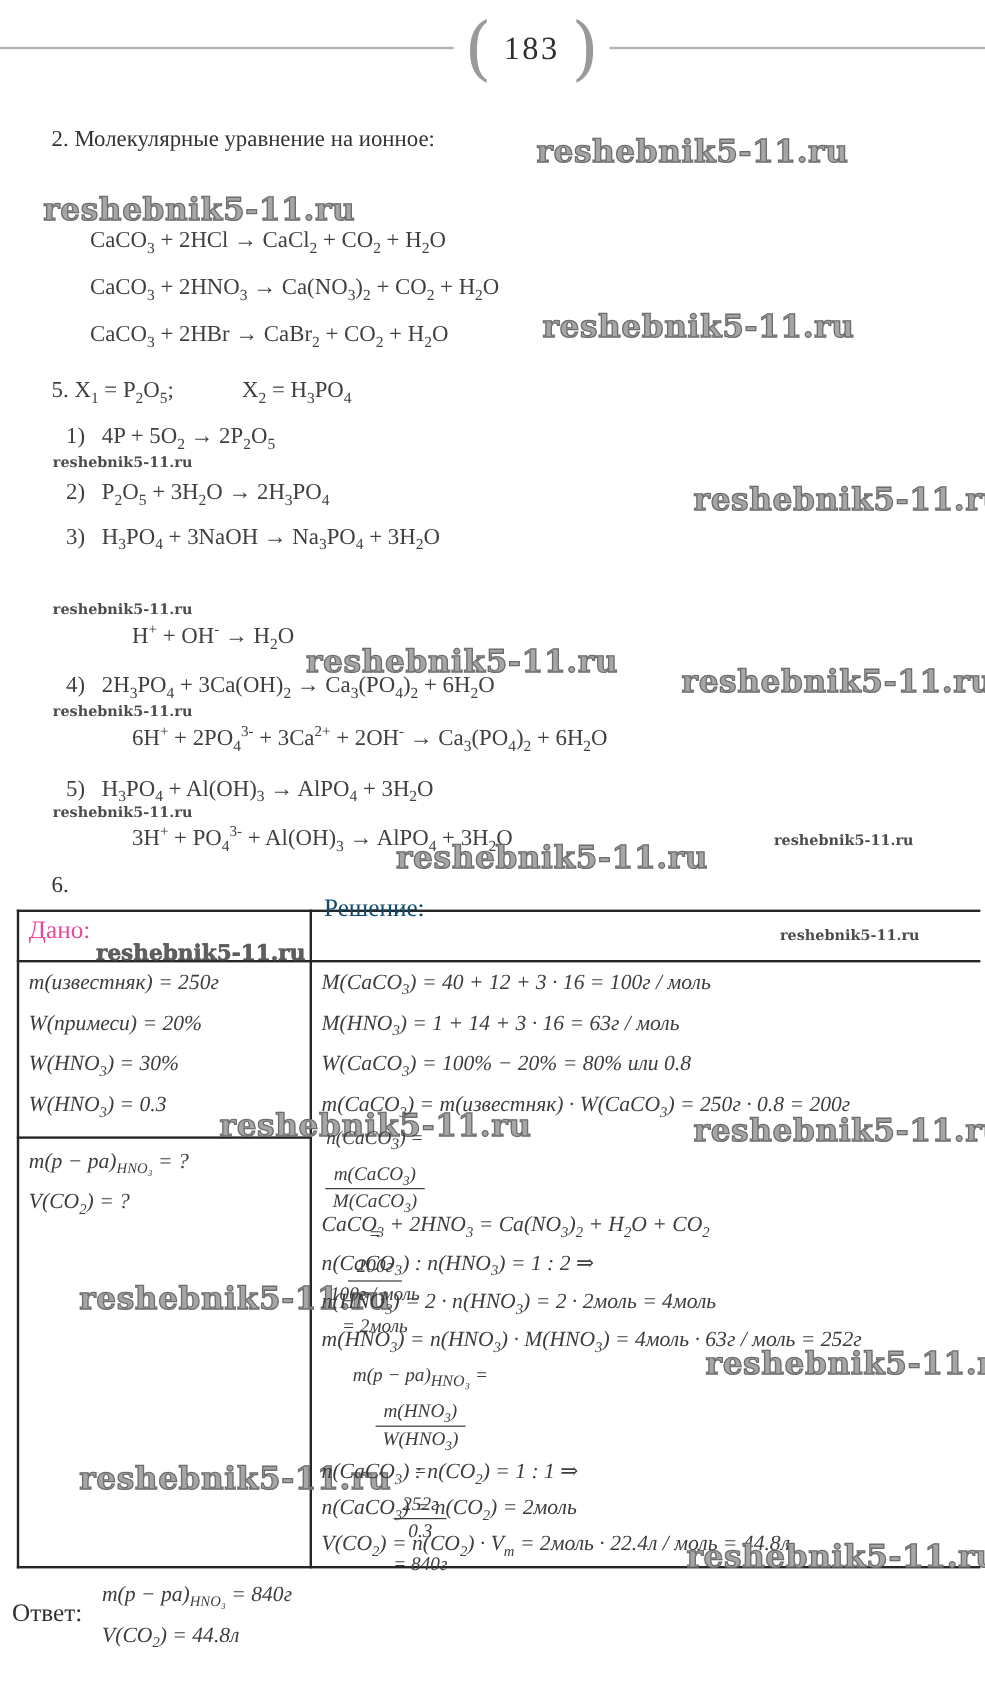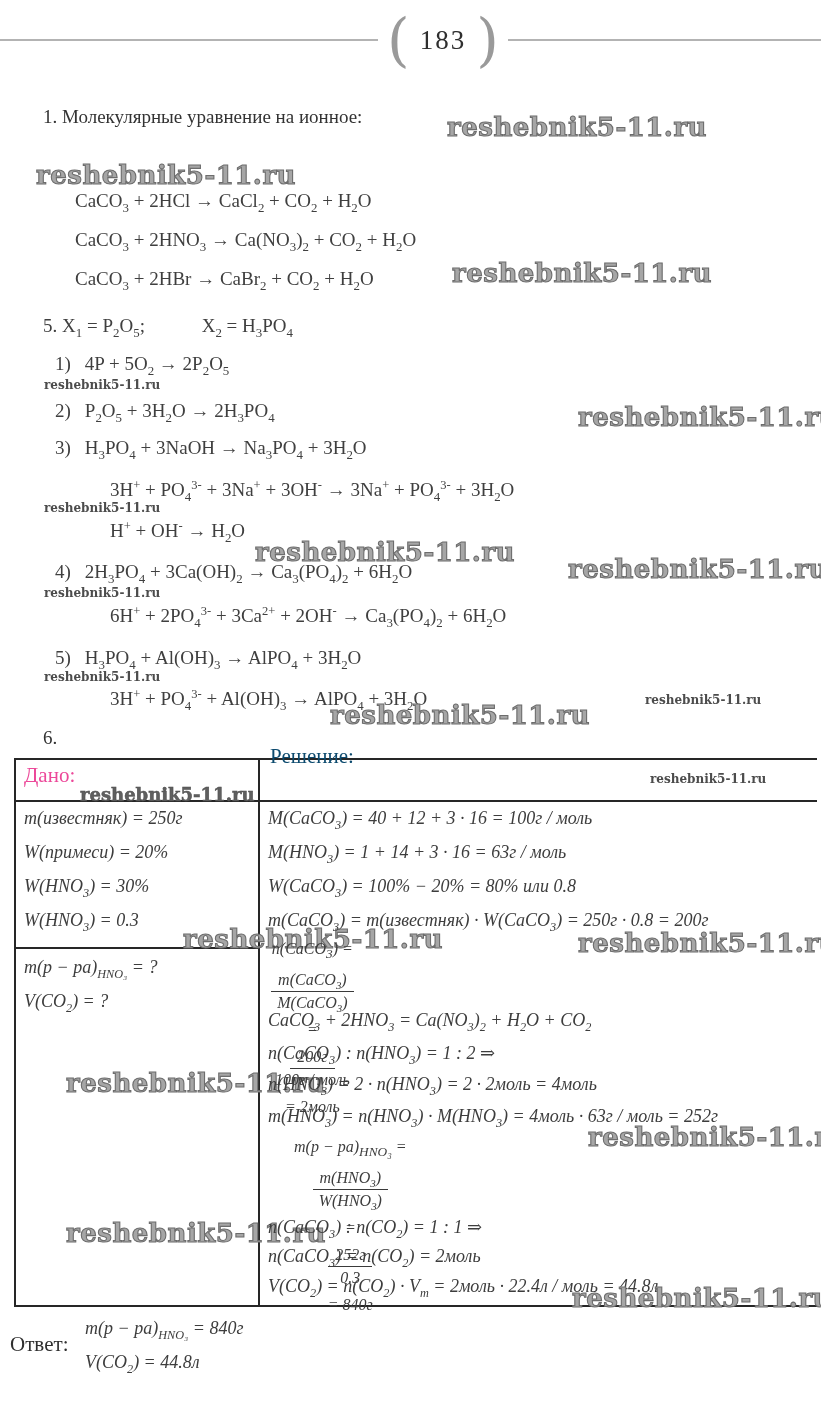--- a/index.html
+++ b/index.html
@@ -38,21 +38,21 @@
 
 <div class="page">
 
   <div class="rule"></div>
   <div class="pagenum-wrap">
     <span class="bracket">(</span>
     <span class="pagenum">183</span>
     <span class="bracket">)</span>
   </div>
 
-  <div class="abs heading" style="left:43px; top:106px;">1. Молекулярные уравнение на ионное:</div>
+  <div class="abs heading" style="left:43px; top:106px;">2. Молекулярные уравнение на ионное:</div>
   <div class="abs wm wm-l" style="left:447px; top:112px;">reshebnik5-11.ru</div>
   <div class="abs wm wm-l" style="left:36px; top:160px;">reshebnik5-11.ru</div>
   <div class="abs eq" style="left:75px; top:190px;">CaCO<sub>3</sub> + 2HCl  → CaCl<sub>2</sub> + CO<sub>2</sub> + H<sub>2</sub>O</div>
   <div class="abs eq" style="left:75px; top:229px;">CaCO<sub>3</sub> + 2HNO<sub>3</sub>  → Ca(NO<sub>3</sub>)<sub>2</sub> + CO<sub>2</sub> + H<sub>2</sub>O</div>
   <div class="abs eq" style="left:75px; top:268px;">CaCO<sub>3</sub> + 2HBr  → CaBr<sub>2</sub> + CO<sub>2</sub> + H<sub>2</sub>O</div>
   <div class="abs wm wm-l" style="left:452px; top:258px;">reshebnik5-11.ru</div>
 
   <div class="abs eq" style="left:43px; top:315px;">
     <span>5. X<sub>1</sub> = P<sub>2</sub>O<sub>5</sub>;</span>
     <span style="margin-left:52px;">X<sub>2</sub> = H<sub>3</sub>PO<sub>4</sub></span>
@@ -62,21 +62,20 @@
     <span class="step-label">1)</span><span>4P + 5O<sub>2</sub> → 2P<sub>2</sub>O<sub>5</sub></span>
   </div>
   <div class="abs wm wm-s" style="left:44px; top:378px;">reshebnik5-11.ru</div>
   <div class="abs eq" style="left:55px; top:400px;">
     <span class="step-label">2)</span><span>P<sub>2</sub>O<sub>5</sub> + 3H<sub>2</sub>O → 2H<sub>3</sub>PO<sub>4</sub></span>
   </div>
   <div class="abs wm wm-l" style="left:578px; top:402px;">reshebnik5-11.ru</div>
   <div class="abs eq" style="left:55px; top:437px;">
     <span class="step-label">3)</span><span>H<sub>3</sub>PO<sub>4</sub> + 3NaOH → Na<sub>3</sub>PO<sub>4</sub> + 3H<sub>2</sub>O</span>
   </div>
-  <div class="abs eq" style="left:110px; top:479px;">3H<sup>+</sup> + PO<sub>4</sub><sup>3-</sup> + 3Na<sup>+</sup> + 3OH<sup>-</sup> → 3Na<sup>+</sup> + PO<sub>4</sub><sup>3-</sup> + 3H<sub>2</sub>O</div>
   <div class="abs wm wm-s" style="left:44px; top:501px;">reshebnik5-11.ru</div>
   <div class="abs eq" style="left:110px; top:520px;">H<sup>+</sup> + OH<sup>-</sup> → H<sub>2</sub>O</div>
   <div class="abs wm wm-l" style="left:255px; top:537px;">reshebnik5-11.ru</div>
   <div class="abs wm wm-l" style="left:568px; top:554px;">reshebnik5-11.ru</div>
   <div class="abs eq" style="left:55px; top:561px;">
     <span class="step-label">4)</span><span>2H<sub>3</sub>PO<sub>4</sub> + 3Ca(OH)<sub>2</sub> → Ca<sub>3</sub>(PO<sub>4</sub>)<sub>2</sub> + 6H<sub>2</sub>O</span>
   </div>
   <div class="abs wm wm-s" style="left:44px; top:586px;">reshebnik5-11.ru</div>
   <div class="abs eq" style="left:110px; top:605px;">6H<sup>+</sup> + 2PO<sub>4</sub><sup>3-</sup> + 3Ca<sup>2+</sup> + 2OH<sup>-</sup> → Ca<sub>3</sub>(PO<sub>4</sub>)<sub>2</sub> + 6H<sub>2</sub>O</div>
   <div class="abs eq" style="left:55px; top:647px;">

